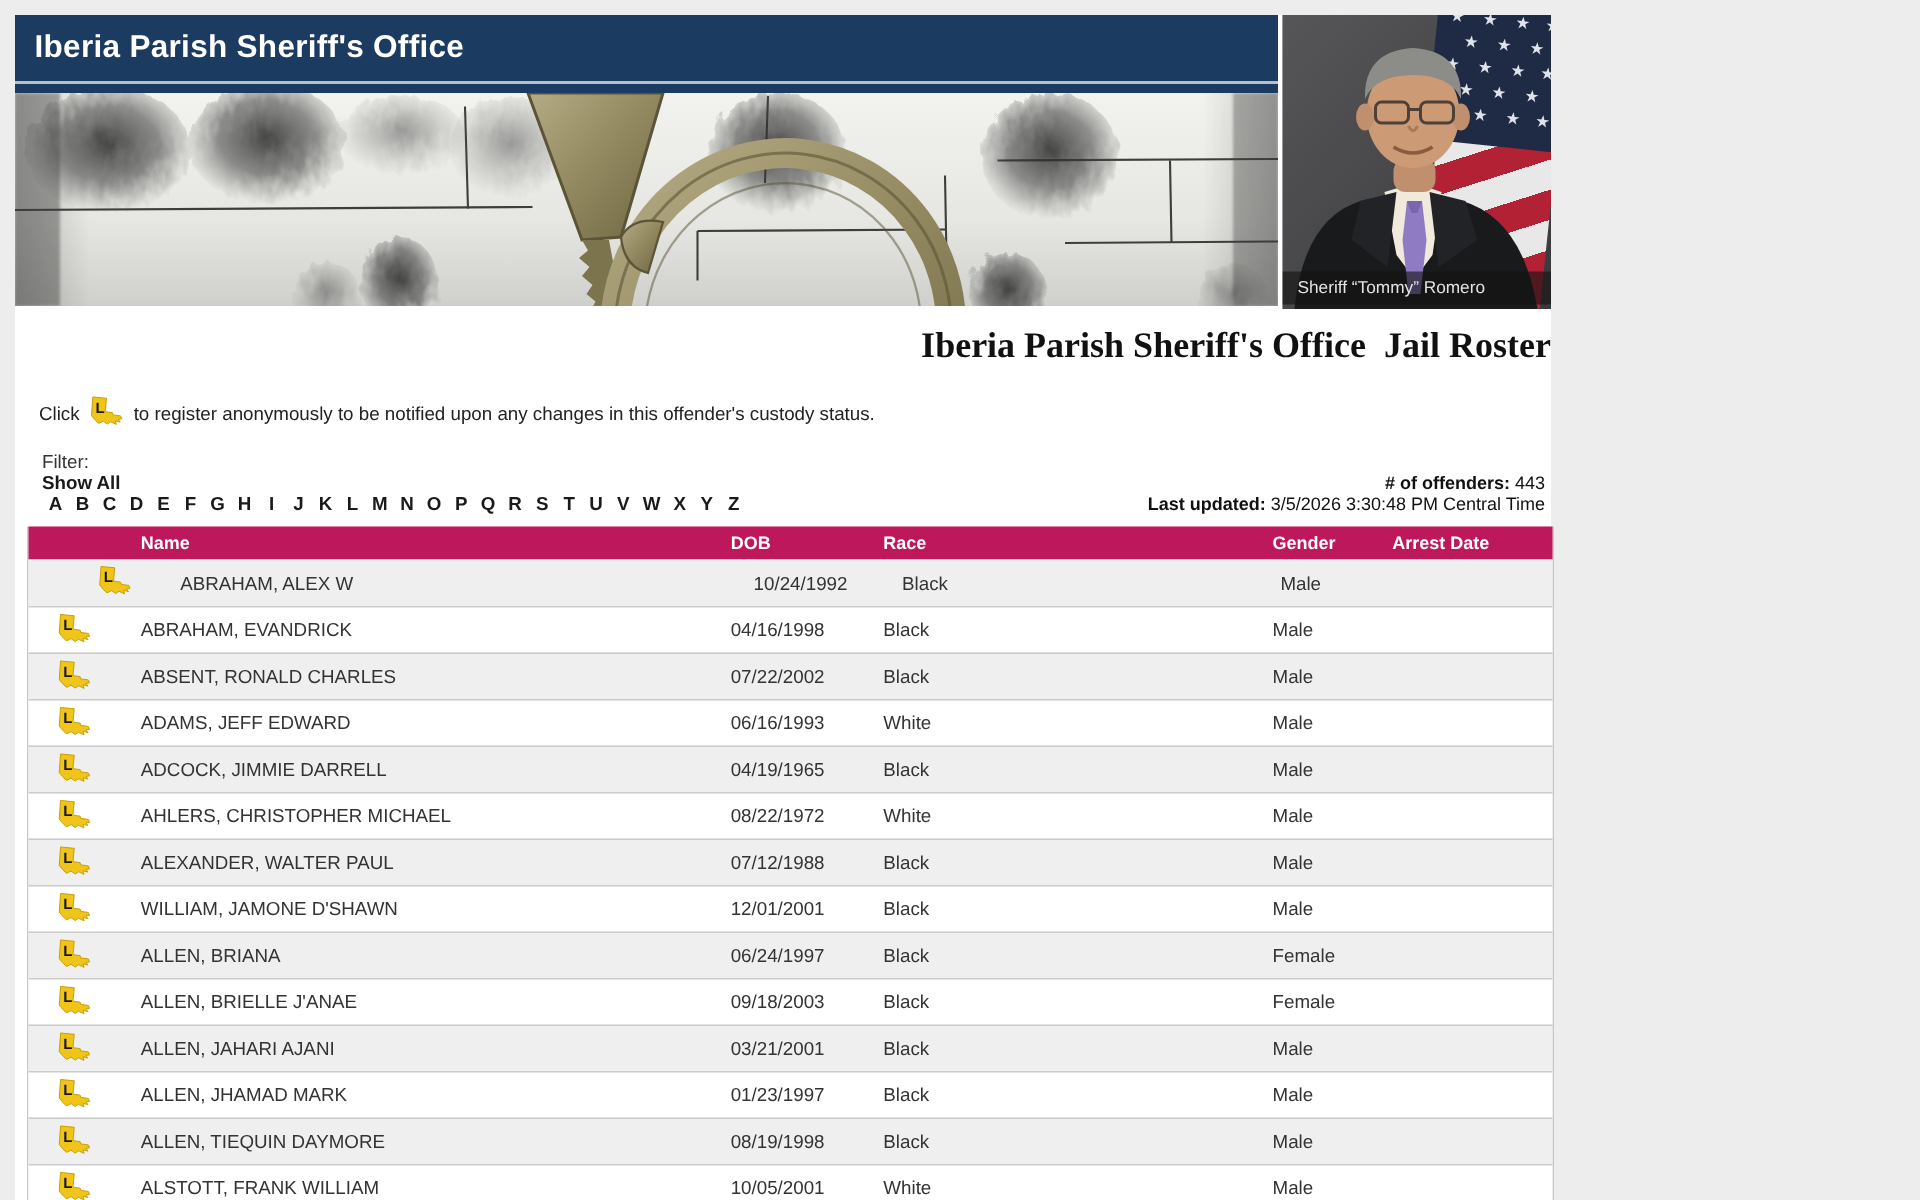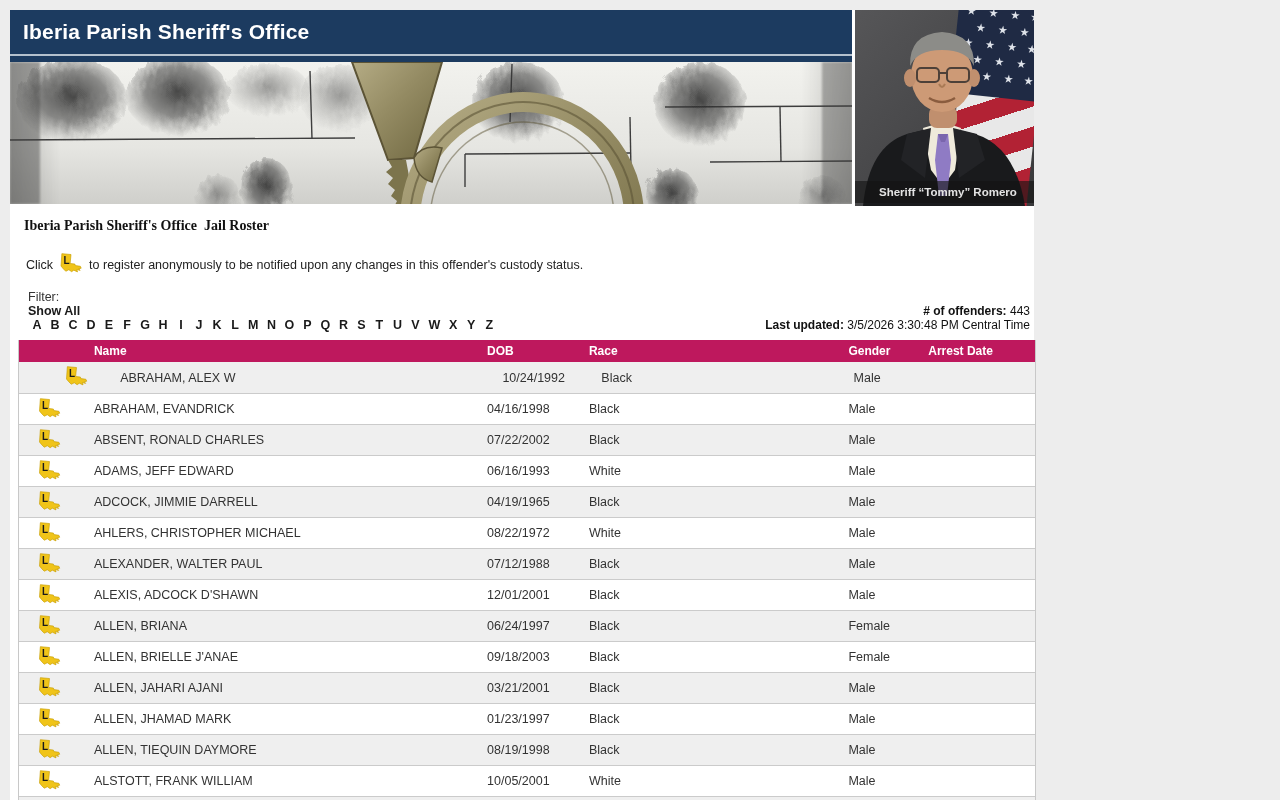--- a/index.html
+++ b/index.html
@@ -12,27 +12,27 @@
   .header-left { width:842px; }
   .navy-bar { height:46px; background:#1c3b60; border-bottom:2px solid #b4c1ce;
               display:flex; align-items:center; }
   .navy-bar h1 { color:#ffffff; font-size:21px; font-weight:bold; padding-left:13px; letter-spacing:0.2px; }
   .navy-strip { height:6px; background:#1c3b60; }
   .banner { height:142px; position:relative; overflow:hidden; background:#dcdcd8; }
   .banner svg { display:block; }
   .photo-box { width:179px; height:196px; margin-left:3px; position:relative; overflow:hidden; background:#4a4a4c; }
   .photo-box svg { display:block; }
   .photo-caption { position:absolute; left:0; right:0; bottom:3px; height:22px;
-                   background:rgba(20,20,20,0.62); color:#e3e3e3; font-size:11.5px; font-weight:bold;
-                   display:flex; align-items:center; padding-left:24px; }
+                   background:rgba(20,20,20,0.62); color:#e3e3e3; font-size:11.5px; font-weight:normal;
+                   display:flex; align-items:center; padding-left:10px; }
 
   
   .page-body { padding:12px 0 0 4px; }
-  .page-title { font-family:"Liberation Serif", serif; font-weight:bold; font-size:14px;
-                color:#111; padding-left:10px; white-space:pre-wrap; }
+  .page-title { font-family:"Liberation Serif", serif; font-weight:bold; font-size:24px;
+                color:#111; padding-left:10px; white-space:pre-wrap;text-align:right; }
   .notify-line { margin:19px 0 0 12px; font-size:12.5px; color:#222;
                  display:flex; align-items:center; gap:7px; }
   .la-icon { display:inline-block; }
 
   .filter-stats-row { display:flex; justify-content:space-between; align-items:flex-end;
                       margin:14px 4px 0 14px; }
   .filter-row { font-size:12.5px; color:#333; display:flex; align-items:baseline;flex-direction:column; }
   .filter-label { margin-right:14px; color:#333; }
   .show-all { font-weight:bold; color:#1a1a1a; text-decoration:none; margin-right:7px; cursor:pointer; }
   .filter-letter { font-weight:bold; color:#1a1a1a; text-decoration:none; cursor:pointer;
@@ -382,21 +382,21 @@
   </div>
 
   <div class="trow">
     <div class="c-icon">
       <a style="cursor:pointer">
         <svg width="23" height="20">
                   <use href="#la-sym"></use>
                 </svg>
       </a>
     </div>
-    <div class="c-name">ALEXIS, ADCOCK D'SHAWN</div>
+    <div class="c-name">WILLIAM, JAMONE D'SHAWN</div>
     <div class="c-dob">12/01/2001</div>
     <div class="c-race">Black</div>
     <div class="c-gender">Male</div>
     <div class="c-arrest"></div>
   </div>
 
   <div class="trow">
     <div class="c-icon">
       <a style="cursor:pointer">
         <svg width="23" height="20">

